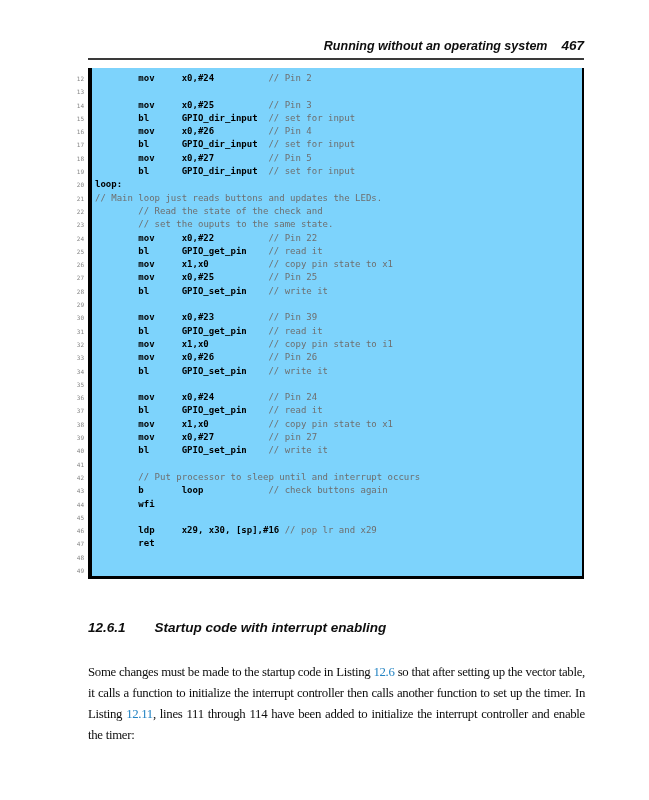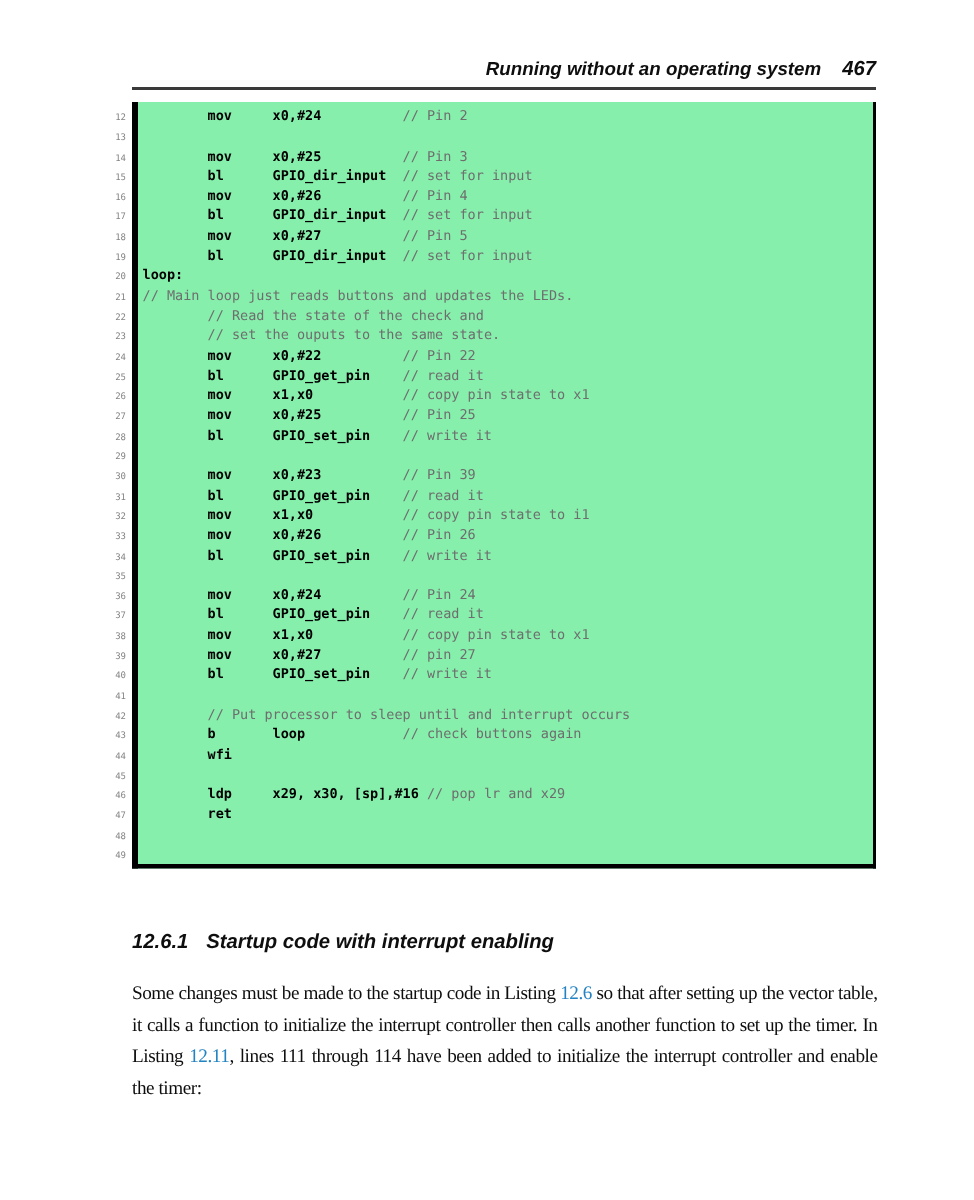--- a/index.html
+++ b/index.html
@@ -53,42 +53,42 @@
     font-size:6px;line-height:13.3px;
     color:var(--line-number-gray);
     height:13.3px;
   }
   .code-col{
     flex:1;
     border-left:4px solid var(--frame-black);
     border-right:2px solid var(--frame-black);
     border-bottom:3px solid var(--frame-black);
     padding:4px 2px 2px 3px;
-    background:#86efac;
+    background:#7dd3fc;
   }
   .code-line{
     font-family:"DejaVu Sans Mono",monospace;
     font-size:9px;line-height:13.3px;height:13.3px;
     white-space:pre;
   }
   .code-line .code{font-weight:bold;color:#000;white-space:pre;}
   .code-line .comment{font-weight:normal;color:var(--comment-gray);white-space:pre;}
   
   .section-heading{
     margin-left:88px;width:496px;
     margin-top:41px;
     font-family:"Liberation Sans",sans-serif;
     font-style:italic;font-weight:bold;
     font-size:13.5px;
-    display:flex;gap:12px;
+    display:flex;gap:29px;
   }
   
   .body-text{
     margin-left:88px;width:497px;
-    margin-top:17px;
+    margin-top:27px;
     font-size:12.8px;line-height:21px;
     letter-spacing:-0.3px;
     text-align:justify;
   }
   .body-text .link{color:var(--link-blue);cursor:pointer;}
 </style>
 </head>
 <body>
 
 <div class="page">

